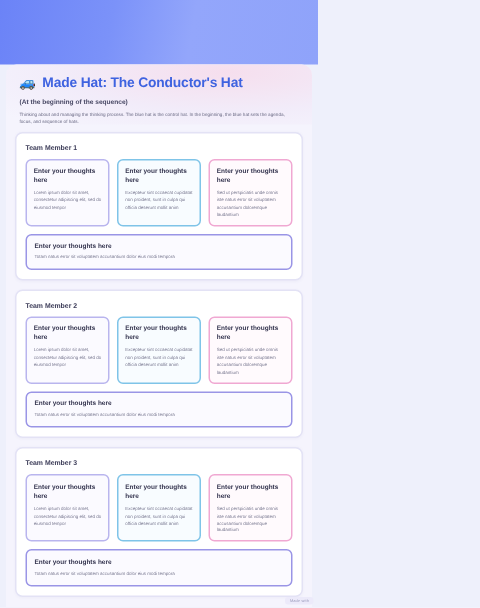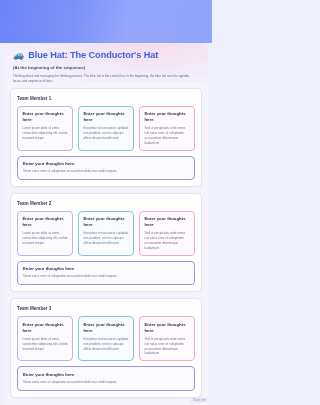--- a/index.html
+++ b/index.html
@@ -162,21 +162,21 @@
 
 <div class="top-banner"></div>
 
 <div class="page-scroll">
   <div class="sheet">
     <div class="sheet-glow"></div>
 
     <div class="header">
       <div class="title-row">
         <span class="hat-icon">🚙</span>
-        <span class="title">Blue Hat: The Conductor's Hat</span>
+        <span class="title">Made Hat: The Conductor's Hat</span>
       </div>
       <div class="subtitle">(At the beginning of the sequence)</div>
       <div class="desc">Thinking about and managing the thinking process. The blue hat is the control hat. In the beginning, the blue hat sets the agenda, focus, and sequence of hats.</div>
     </div>
 
     <div class="members">
 
       <div class="member-block">
         <div class="member-title">Team Member 1</div>
         <div class="cards-row">

